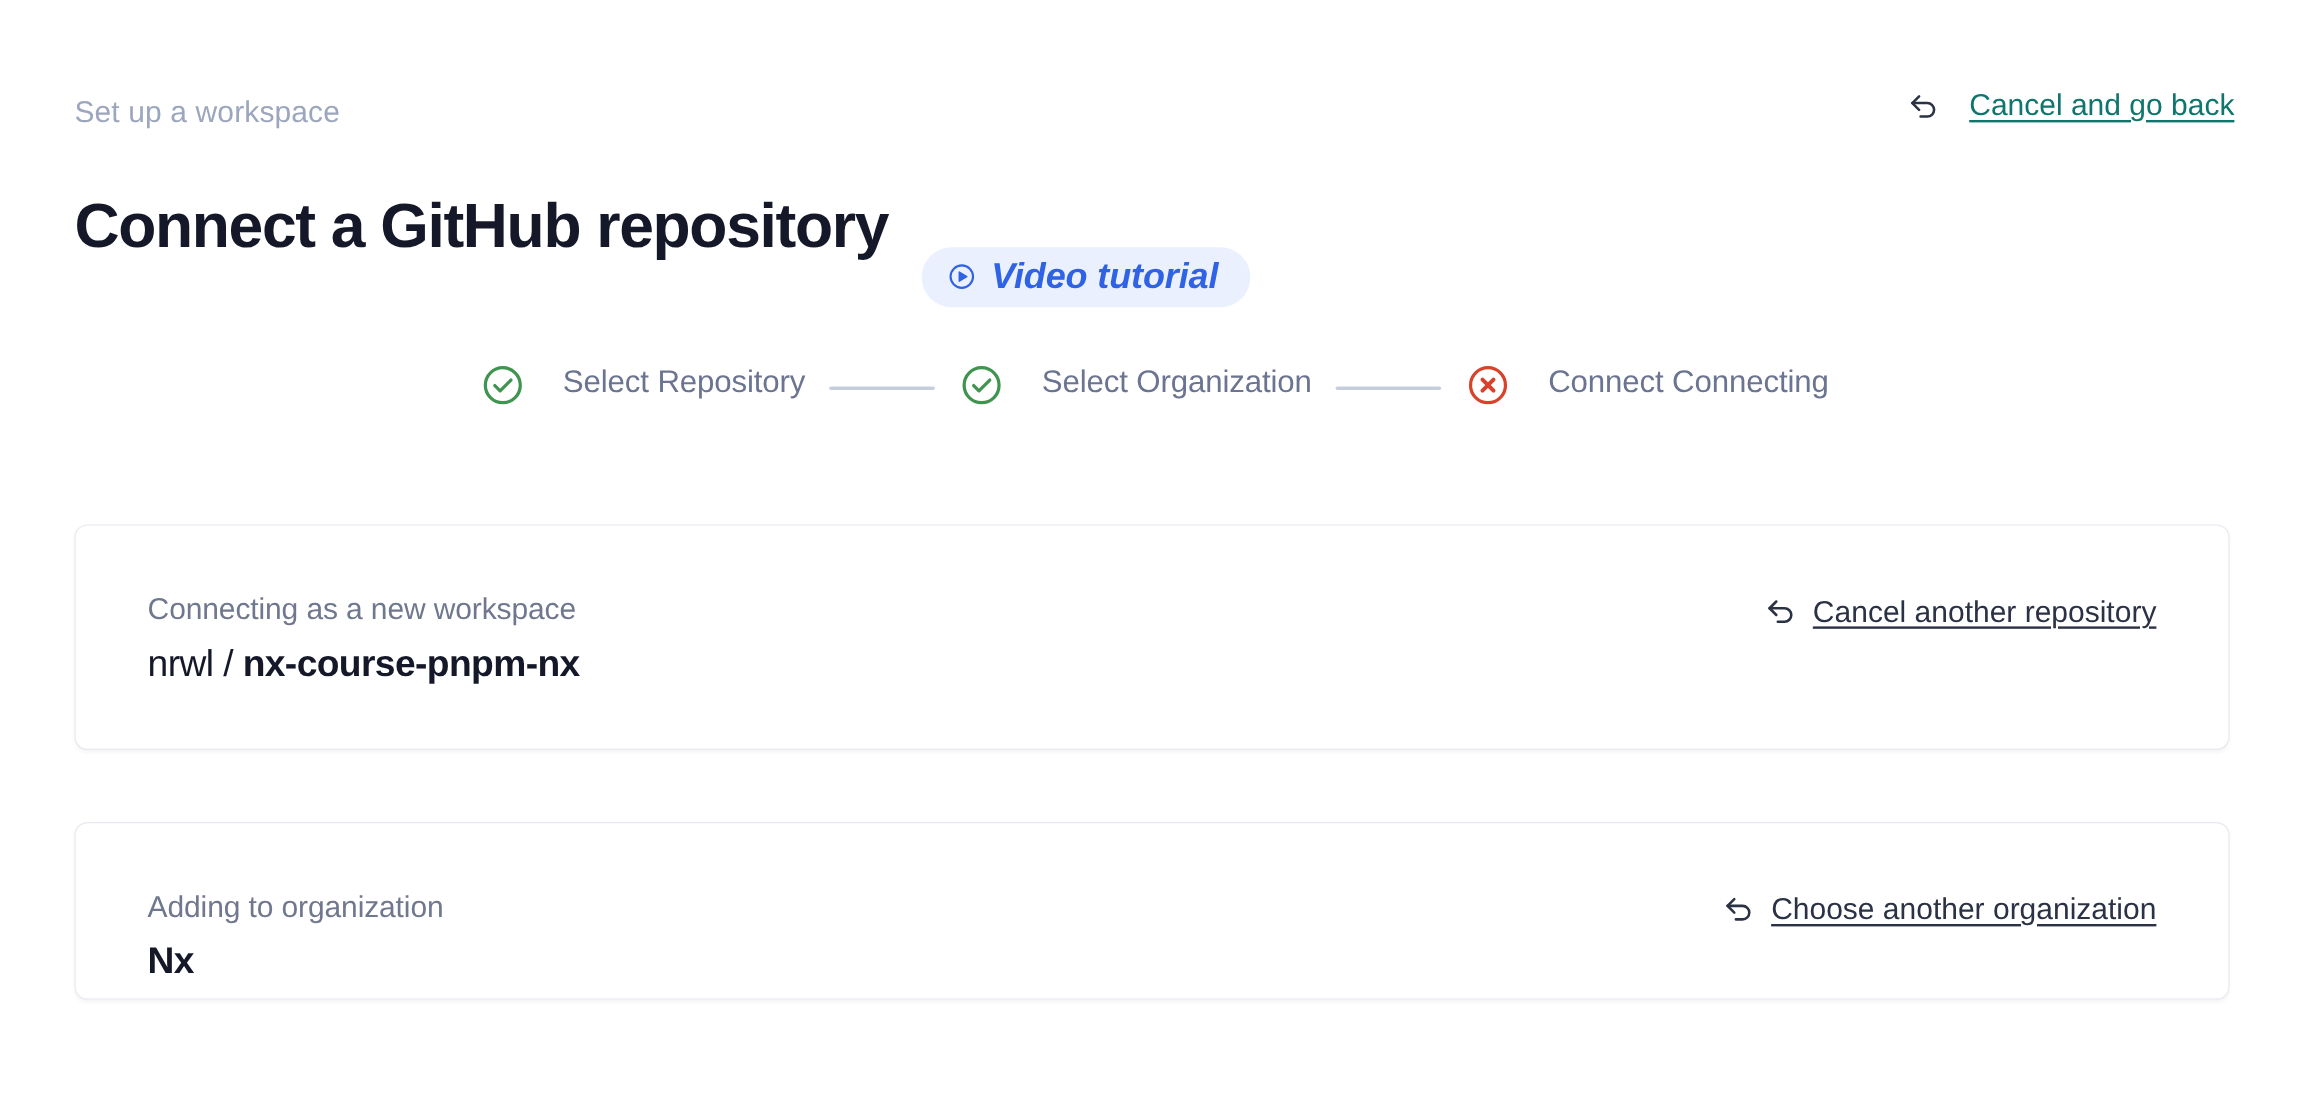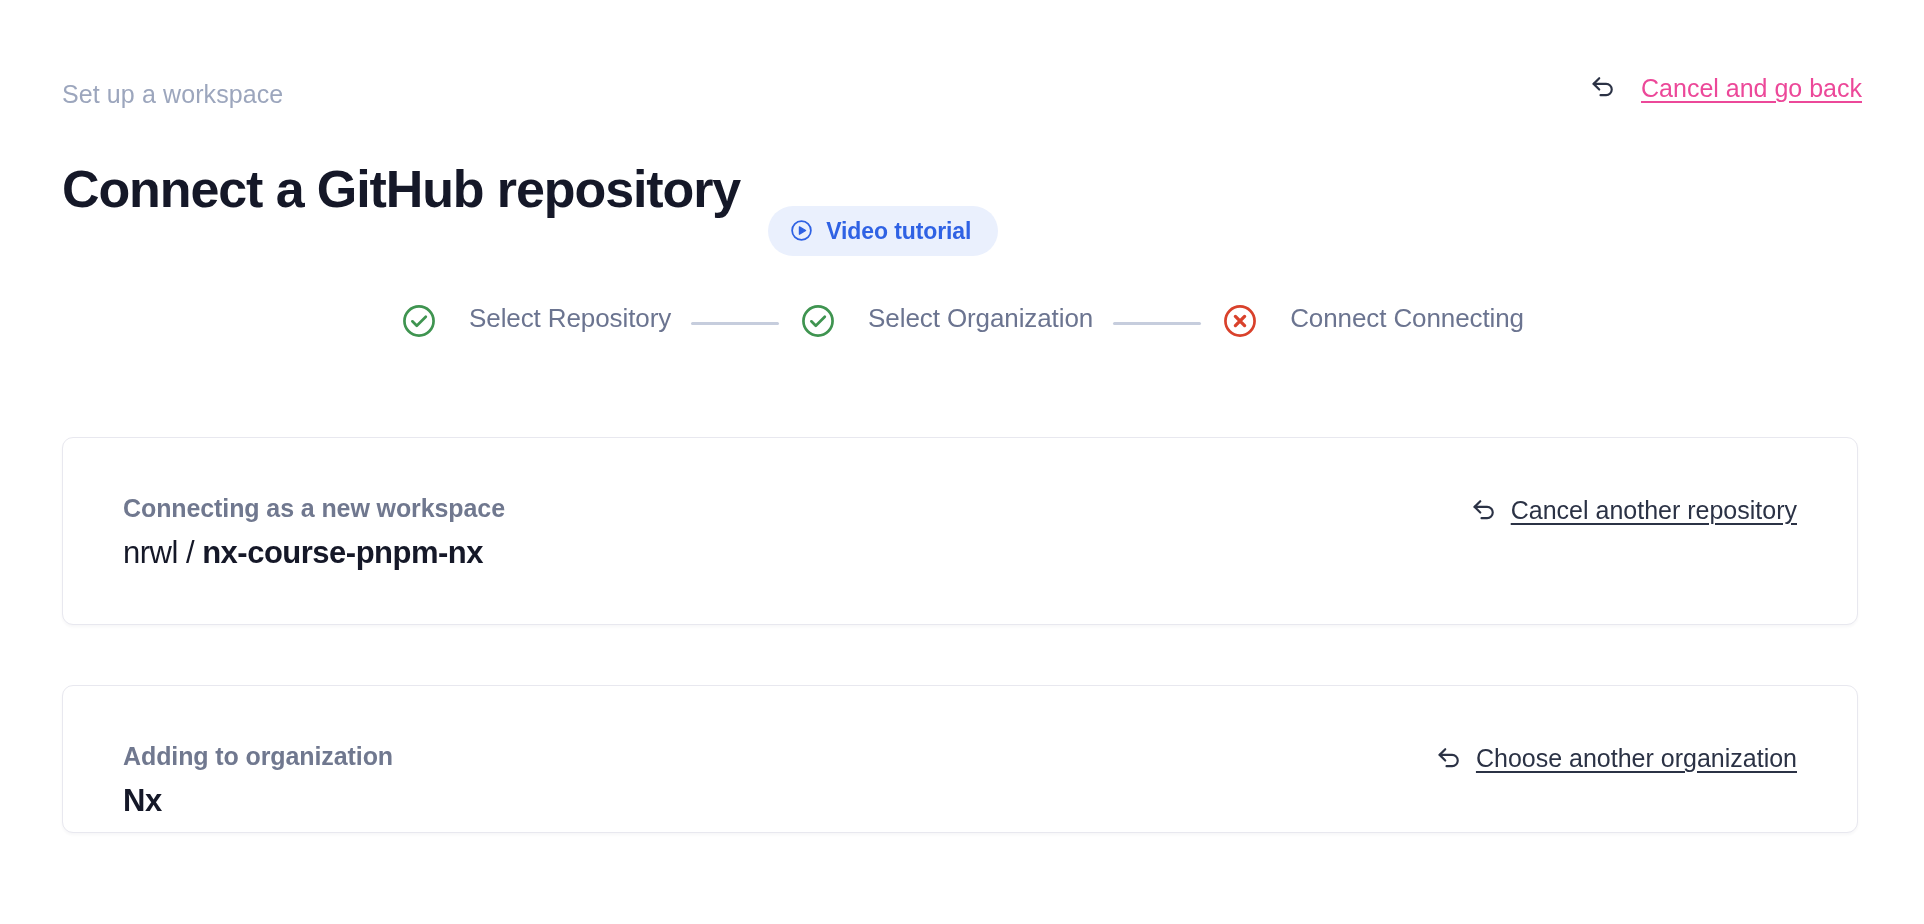--- a/index.html
+++ b/index.html
@@ -39,23 +39,23 @@
   .eyebrow {
     font-size: 25px;
     line-height: 32px;
     color: #9ca6bd;
     font-weight: 400;
     letter-spacing: 0.1px;
   }
 
   .cancel-link {
     display: flex;
-    align-items: flex-start;
+    align-items: flex-end;
     gap: 23px;
-    color: #ec4899;
+    color: #0f766e;
     font-size: 25px;
     line-height: 32px;
     cursor: pointer;
     text-decoration: none;
     margin-top: -6px;
   }
   .cancel-link .label {
     text-decoration: underline;
     text-underline-offset: 4px;
     text-decoration-thickness: 1.5px;
@@ -84,25 +84,26 @@
     gap: 12px;
     background: #eaf0fd;
     border-radius: 999px;
     padding: 11px 27px 11px 21px;
     cursor: pointer;
     border: none;
     margin-top: 6px;
   }
   .video-badge .badge-label {
     color: #2f62e4;
-    font-size: 23px;
+    font-size: 30px;
     font-weight: 700;
     line-height: 28px;
     letter-spacing: -0.1px;
     white-space: nowrap;
+    font-style: italic;
   }
   .video-badge svg { display: block; flex: 0 0 auto; }
 
   
   .stepper {
     position: absolute;
     left: 0;
     right: 0;
     top: 302px;
     display: flex;
@@ -150,21 +151,21 @@
   #card-repository { top: 437px; height: 188px; }
   #card-organization { top: 685px; height: 148px; }
 
   .card-info {
     padding-top: 54px;
   }
   .card-caption {
     font-size: 25px;
     line-height: 32px;
     color: #70788f;
-    font-weight: 700;
+    font-weight: 400;
     letter-spacing: -0.1px;
   }
   .card-value {
     margin-top: 9px;
     font-size: 31px;
     line-height: 40px;
     color: #151828;
     font-weight: 700;
     letter-spacing: -0.5px;
     white-space: nowrap;

